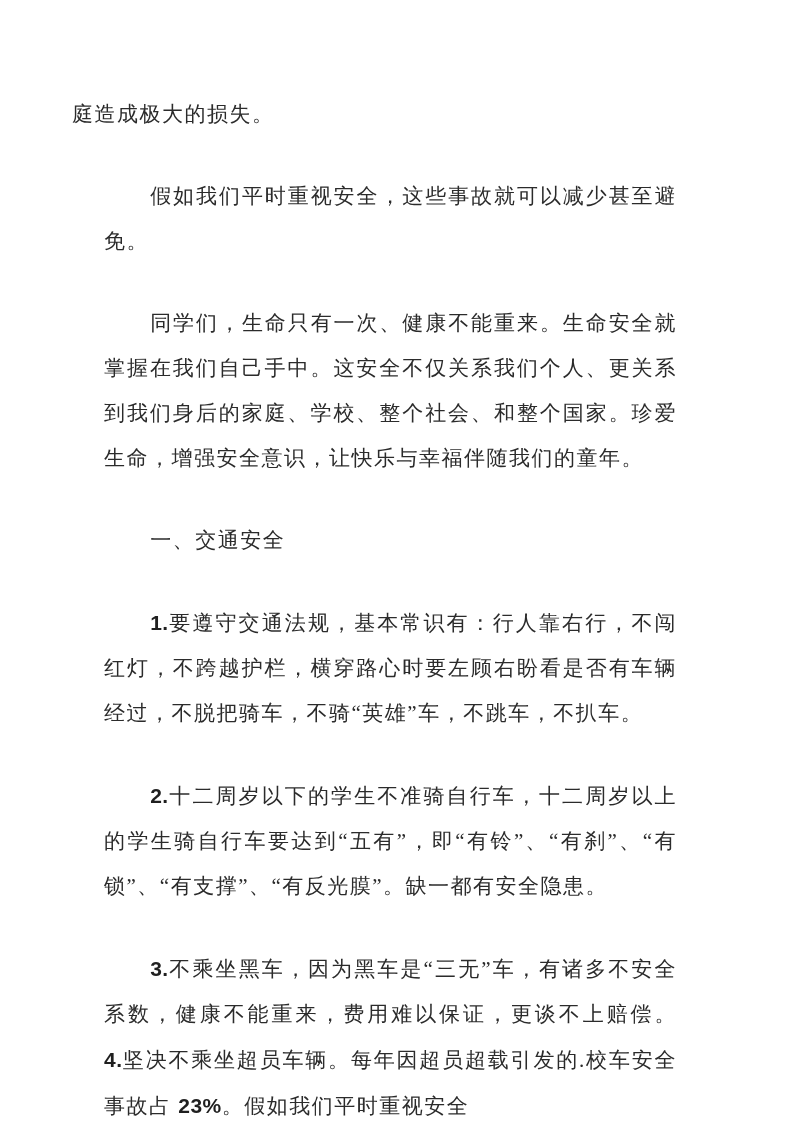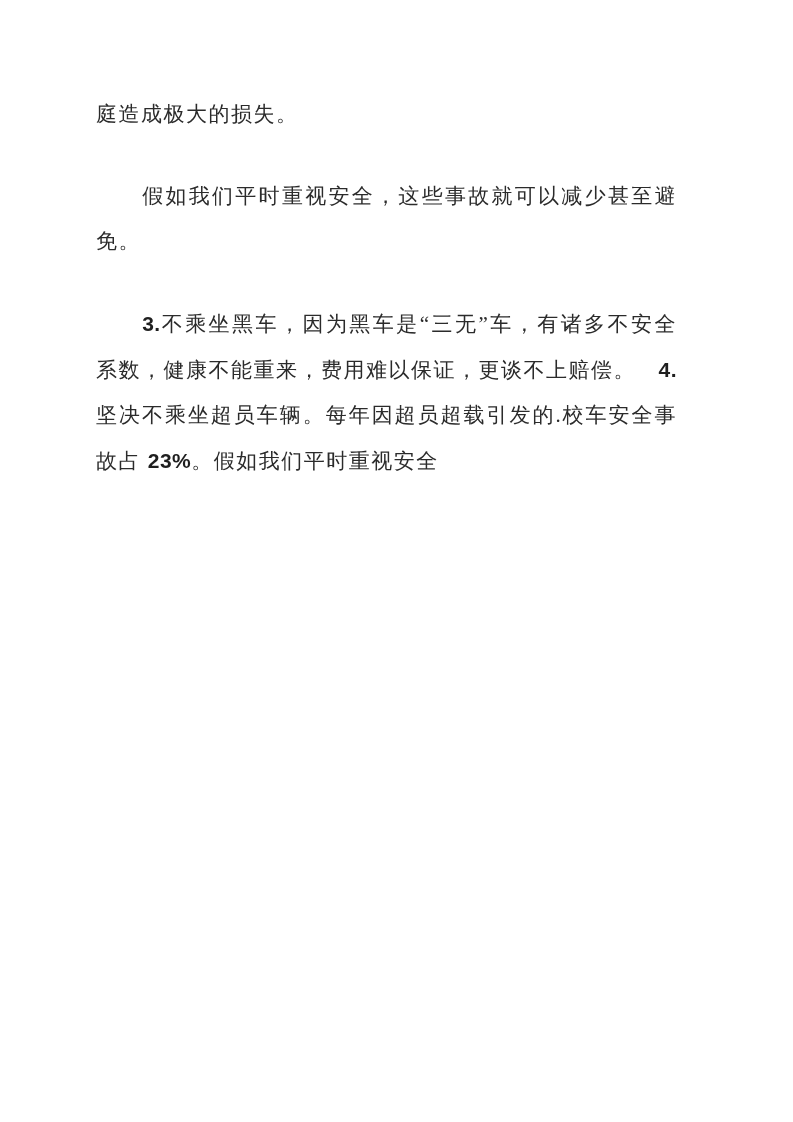--- a/index.html
+++ b/index.html
@@ -7,51 +7,56 @@
     padding: 0;
     background: #ffffff;
   }
   .page {
     position: relative;
     box-sizing: border-box;
     width: 793px;
     height: 1122px;
     margin: 0 auto;
     background: #ffffff;
-    padding: 92px 116px 40px 96px;
+    padding: 92px 116px 40px 72px;
     overflow: hidden;
   }
   .para {
     margin: 0 0 37px 0;
     font-family: "Liberation Serif", "DejaVu Serif", serif;
     font-size: 21px;
     line-height: 45px;
     letter-spacing: 1.5px;
     color: #2b2b2b;
     text-align: justify;
     font-weight: 400;
   }
   .para.indent {
     text-indent: 2.2em;
+    margin-left: 32px;
   }
   .num {
     font-family: "Liberation Sans", "DejaVu Sans", sans-serif;
     font-weight: 700;
     letter-spacing: 0.5px;
     color: #1f1f1f;
   }
 </style>
 </head>
 <body>
 
 <div class="page">
 
   <p class="para"><span>庭造成极大的损失。</span></p>
 
   <p class="para indent"><span>假如我们平时重视安全，这些事故就可以减少甚至避免。</span></p>
 
+  <p class="para indent"><span>同学们，生命只有一次、健康不能重来。生命安全就掌握在我们自己手中。这安全不仅关系我们个人、更关系到我们身后的家庭、学校、整个社会、和整个国家。珍爱生命，增强安全意识，让快乐与幸福伴随我们的童年。</span></p>
 
+  <p class="para indent"><span>一、交通安全</span></p>
 
+  <p class="para indent"><span class="num">1.</span><span>要遵守交通法规，基本常识有：行人靠右行，不闯红灯，不跨越护栏，横穿路心时要左顾右盼看是否有车辆经过，不脱把骑车，不骑“英雄”车，不跳车，不扒车。</span></p>
 
+  <p class="para indent"><span class="num">2.</span><span>十二周岁以下的学生不准骑自行车，十二周岁以上的学生骑自行车要达到“五有”，即“有铃”、“有刹”、“有锁”、“有支撑”、“有反光膜”。缺一都有安全隐患。</span></p>
 
   <p class="para indent"><span class="num">3.</span><span>不乘坐黑车，因为黑车是“三无”车，有诸多不安全系数，健康不能重来，费用难以保证，更谈不上赔偿。　</span><span class="num">4.</span><span>坚决不乘坐超员车辆。每年因超员超载引发的.校车安全事故占 </span><span class="num">23%</span><span>。假如我们平时重视安全</span></p>
 
 </div>
 
 </body></html>

